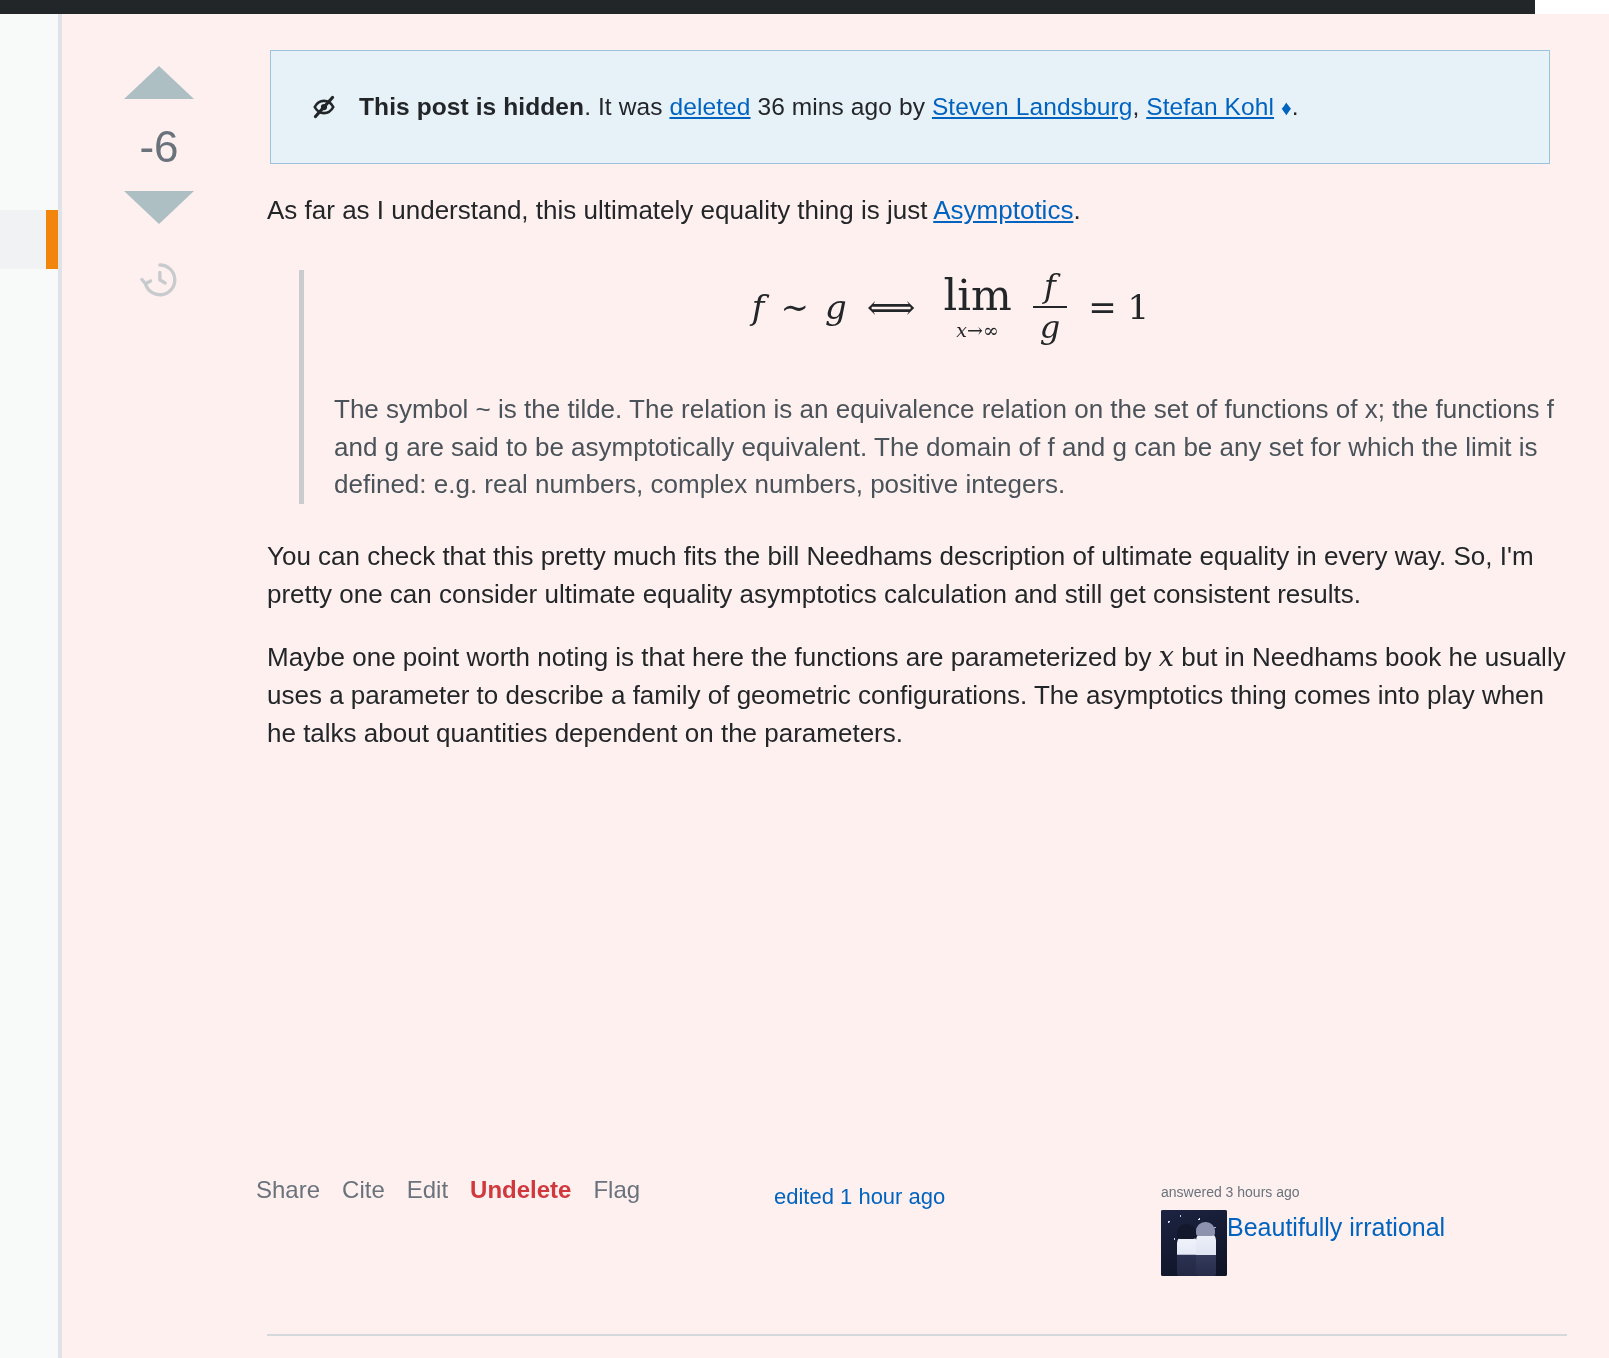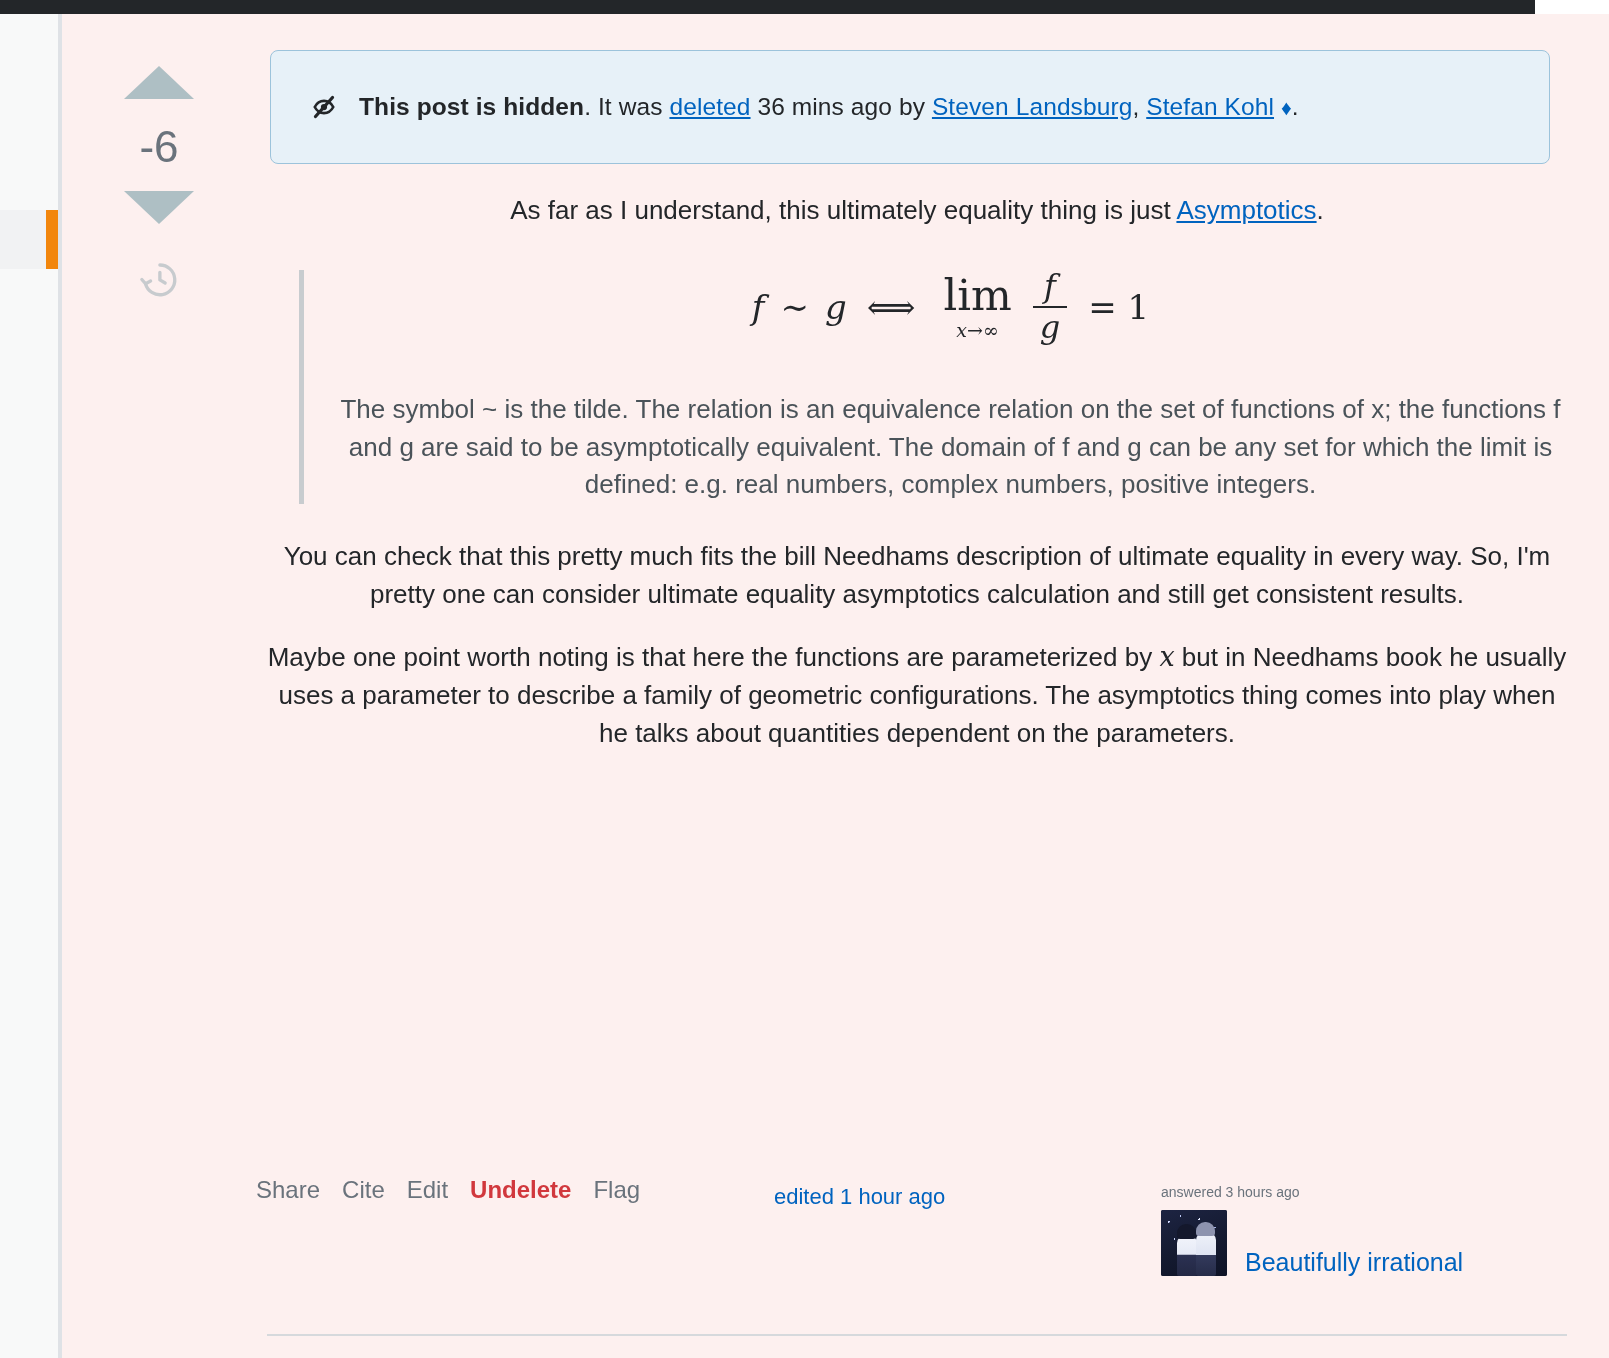--- a/index.html
+++ b/index.html
@@ -98,21 +98,21 @@
     opacity: .75;
   }
 
   
   .notice {
     position: absolute;
     top: 36px; left: 208px;
     width: 1280px; height: 114px;
     background: #e7f1f8;
     border: 1px solid #9cc3db;
-    border-radius: 8px;
+    border-radius: 0;
     display: flex;
     align-items: center;
     padding-left: 38px;
   }
   .notice-icon {
     width: 30px; height: 30px;
     margin-right: 20px;
     flex: none;
   }
   .notice-text {
@@ -126,21 +126,21 @@
 
   
   .body {
     position: absolute;
     top: 178px; left: 205px;
     width: 1300px;
     font-size: 26px;
     line-height: 1.45;
     color: #232629;
   }
-  .p { margin: 0 0 24px 0; text-align: center; }
+  .p { margin: 0 0 24px 0; }
   .body a { color: #0063bf; text-decoration: underline; }
 
   blockquote.quote {
     margin: 30px 0 30px 32px;
     padding: 0 0 0 30px;
     border-left: 5px solid #c8cccf;
     color: #4a5359;
   }
   blockquote.quote .p { margin-bottom: 28px; }
   blockquote.quote .p:last-child { margin-bottom: 0; }
@@ -217,21 +217,21 @@
   .usercard {
     position: absolute;
     top: 8px; left: 905px;
     width: 330px;
   }
   .usercard-action {
     font-size: 14px;
     color: #6a737c;
     margin-bottom: 10px;
   }
-  .usercard-row { display: flex; align-items: flex-end; gap: 18px; }
+  .usercard-row { display: flex; align-items: flex-start; }
   .avatar {
     width: 66px; height: 66px;
     flex: none;
     border-radius: 2px;
     position: relative;
     overflow: hidden;
     background: #171c32;
   }
   .avatar .sky {
     position: absolute; inset: 0;

